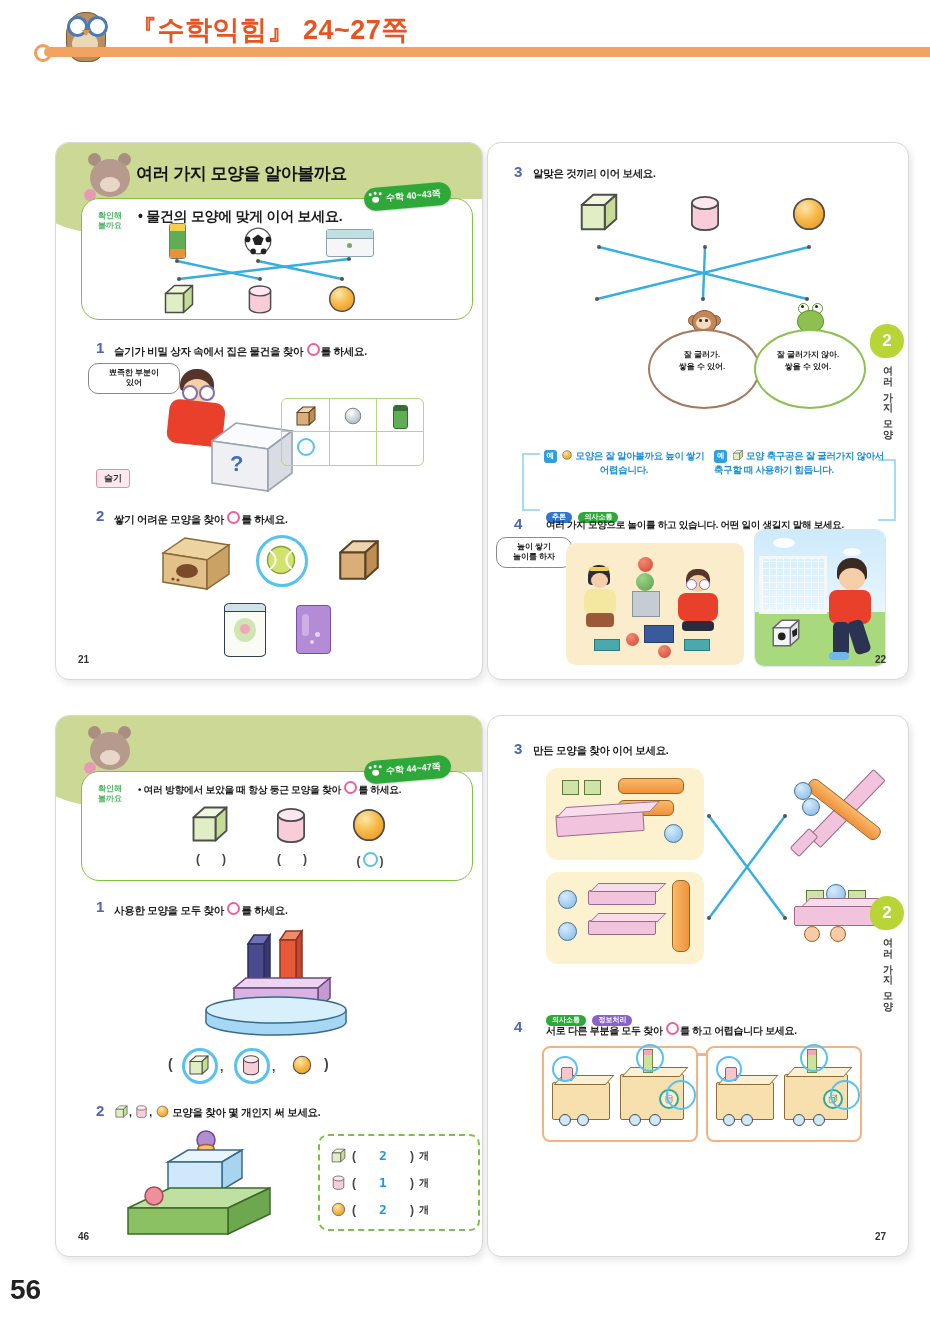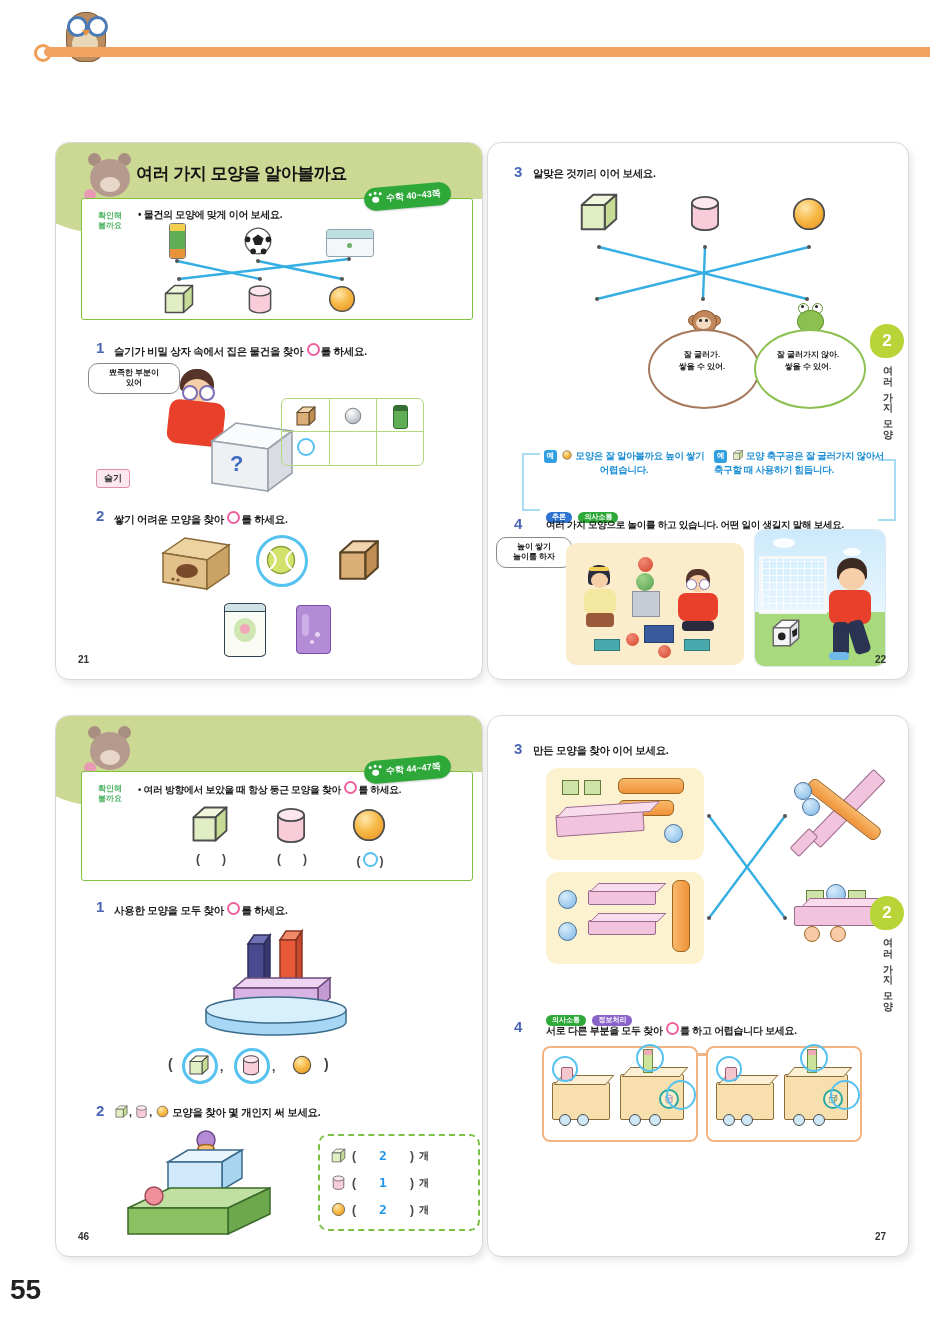--- a/index.html
+++ b/index.html
@@ -9,21 +9,21 @@
   .page{position:absolute;background:#fff;border:1.6px solid #d8d8d8;border-radius:14px;
     box-shadow:3px 4px 7px rgba(0,0,0,.09);overflow:hidden;}
   .band{position:absolute;left:0;top:0;right:0;height:56px;background:#ccd995;border-radius:12px 12px 0 0;}
   .band:after{content:"";position:absolute;left:-24px;top:20px;width:210px;height:74px;background:#ccd995;border-radius:50%;}
   .ptitle{position:absolute;font-size:17px;font-weight:800;color:#121212;letter-spacing:-.5px;white-space:nowrap;}
   .badge{position:absolute;background:#2ea838;color:#fff;font-size:9px;font-weight:700;border-radius:13px;
     padding:5px 10px 5px 22px;transform:rotate(-5deg);box-shadow:0 1px 2px rgba(0,0,0,.2);white-space:nowrap;}
   .paw{position:absolute;left:8px;top:9px;width:7px;height:6px;background:#fff;border-radius:50%;}
   .paw:before{content:"";position:absolute;left:-3px;top:-4px;width:3px;height:3px;background:#fff;border-radius:50%;
     box-shadow:5px -1px 0 #fff,10px 0 0 #fff;}
-  .introBox{position:absolute;background:#fff;border:1.7px solid #7fc241;border-radius:3px;}
+  .introBox{position:absolute;background:#fff;border:1.7px solid #7fc241;border-radius:18px;}
   .stamp{position:absolute;color:#2ea848;font-size:8px;font-weight:700;line-height:1.25;opacity:.85;text-align:center;}
   .qnum{position:absolute;color:#4b66b5;font-size:15px;font-weight:800;}
   .qtext{position:absolute;font-size:10.5px;font-weight:600;color:#1c1c1c;letter-spacing:-.3px;white-space:nowrap;}
   .pinkO{display:inline-block;width:9px;height:9px;border:2px solid #ee5fa0;border-radius:50%;vertical-align:-1px;margin:0 1px;}
   .blueO{display:inline-block;width:11px;height:11px;border:2.5px solid #56c2f0;border-radius:50%;vertical-align:-2px;margin:0 2px;}
   .ring{position:absolute;border:3px solid #56c2f0;border-radius:50%;}
   .pageno{position:absolute;font-size:10px;font-weight:700;color:#333;}
   .bub{position:absolute;background:#fff;border:1.5px solid #8a8a8a;border-radius:10px;font-size:8px;font-weight:600;
     color:#222;text-align:center;line-height:1.3;padding:4px 6px;}
   .ansB{color:#1f8fd6;font-weight:700;letter-spacing:-.3px;}
@@ -122,20 +122,21 @@
   <div class="a" style="left:0;top:0;width:930px;height:70px;">
     <div class="a" style="left:56;top:4px;left:56px;width:56px;height:58px;">
       <div class="a" style="left:10px;top:8px;width:38px;height:48px;background:#b98d5f;border:1.5px solid #7c5a33;border-radius:45% 45% 40% 40%;"></div>
       <div class="a" style="left:16px;top:28px;width:26px;height:24px;background:#e9d8b8;border-radius:50%;"></div>
       <div class="a" style="left:11px;top:12px;width:15px;height:15px;background:#fff;border:3px solid #4a7ab5;border-radius:50%;"></div>
       <div class="a" style="left:31px;top:12px;width:15px;height:15px;background:#fff;border:3px solid #4a7ab5;border-radius:50%;"></div>
       <div class="a" style="left:26px;top:26px;width:0;height:0;border-left:4px solid transparent;border-right:4px solid transparent;border-top:6px solid #e8923a;"></div>
     </div>
     <div class="a" style="left:34px;top:44px;width:12px;height:12px;border:3.5px solid #f09e57;border-radius:50%;"></div>
     <div class="a" style="left:44px;top:47px;width:886px;height:10px;background:#f3a361;border-radius:6px 0 0 6px;"></div>
+    <div class="a" style="left:130px;top:12px;font-size:27px;font-weight:900;color:#e8531f;letter-spacing:.5px;">『수학익힘』 24~27쪽</div>
   </div>
 
   <div class="page" style="left:55px;top:142px;width:426px;height:536px;">
     <div class="band"></div>
     <div class="a" style="left:26px;top:8px;width:64px;height:62px;z-index:3;">
       <div class="a" style="left:6px;top:2px;width:13px;height:13px;background:#a98f82;border-radius:50%;"></div>
       <div class="a" style="left:36px;top:2px;width:13px;height:13px;background:#a98f82;border-radius:50%;"></div>
       <div class="a" style="left:8px;top:8px;width:40px;height:38px;background:#b59a8d;border-radius:50%;"></div>
       <div class="a" style="left:18px;top:26px;width:20px;height:15px;background:#e8d7c8;border-radius:50%;"></div>
       <div class="a" style="left:2px;top:38px;width:12px;height:12px;background:#e89ab5;border-radius:50%;"></div>
@@ -144,21 +145,21 @@
     <div class="badge" style="left:308px;top:42px;z-index:4;">
       <span class="paw"></span>
       <span>수학 40~43쪽</span>
     </div>
 
     <div class="introBox" style="left:25px;top:55px;width:390px;height:120px;z-index:3;">
       <div class="stamp" style="left:8px;top:12px;width:40px;">
         <div>확인해</div>
           <div>볼까요</div>
       </div>
-      <div class="qtext" style="left:56px;top:9px;font-size:10px;">
+      <div class="qtext" style="left:56px;top:9px;font-size:14px;">
         <span>•</span> <span>물건의 모양에 맞게 이어 보세요.</span>
       </div>
 
       <div class="a" style="left:87px;top:24px;width:15px;height:34px;border:1.3px solid #777;border-radius:3px;overflow:hidden;">
         <div style="height:7px;background:#f2cf4e;"></div>
           <div style="height:18px;background:#5fae55;"></div>
           <div style="height:9px;background:#e8923a;"></div>
       </div>
       <svg class="a" style="left:160px;top:26px;width:32px;height:32px;">
           <use href="#ball"></use>
@@ -679,14 +680,14 @@
 
   <div class="a" style="left:866px;top:896px;width:44px;height:130px;z-index:5;">
     <div class="tabC" style="left:4px;top:0;">2</div>
     <div class="a" style="left:16px;top:42px;width:12px;">
       <div class="vtxt">여러</div>
       <div class="vtxt">가지</div>
       <div class="vtxt">모양</div>
     </div>
   </div>
 
-  <div class="a" style="left:10px;top:1274px;font-size:28px;font-weight:700;color:#222;">55</div>
+  <div class="a" style="left:10px;top:1274px;font-size:28px;font-weight:700;color:#222;">56</div>
 </div>
 
 </body></html>

